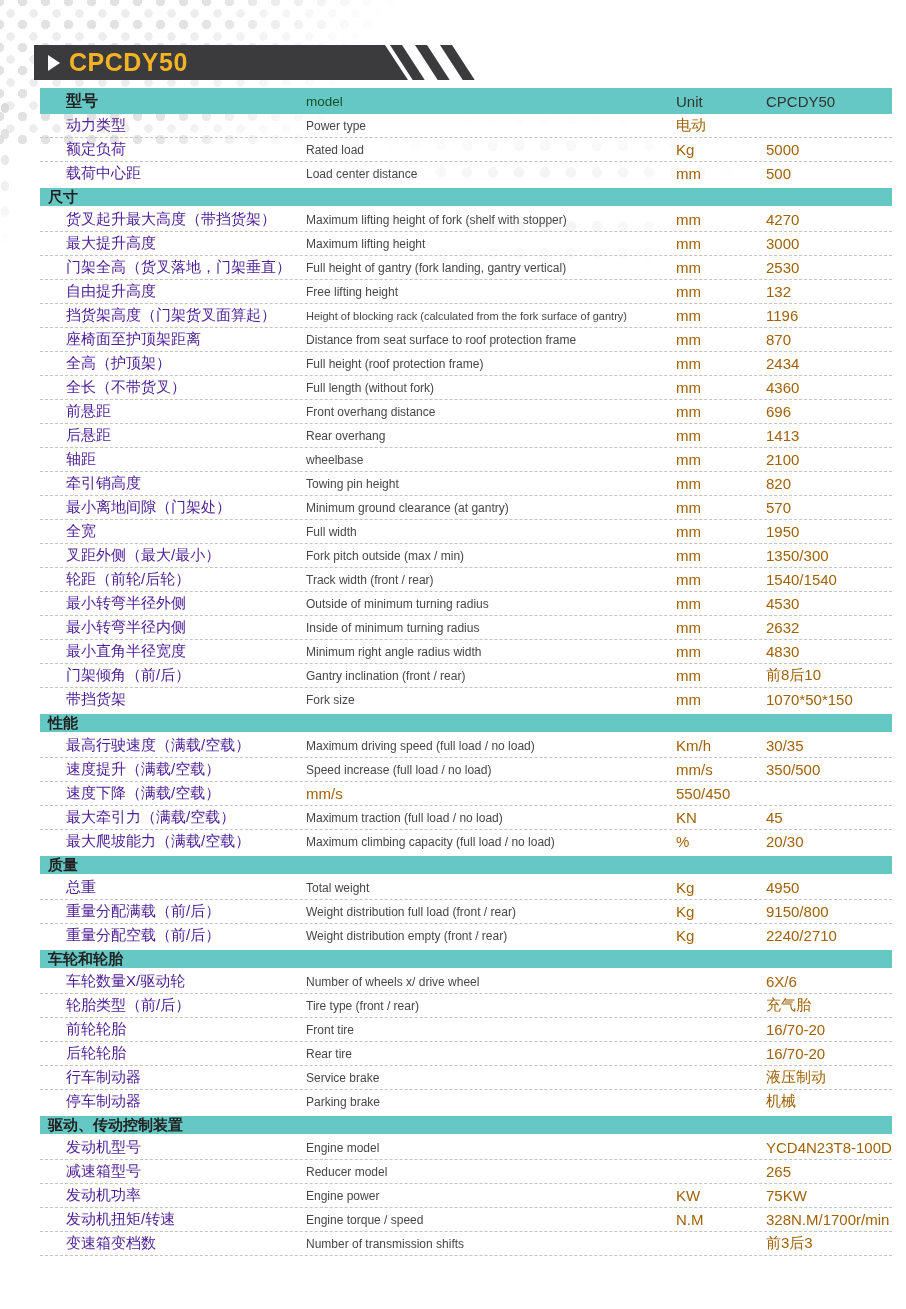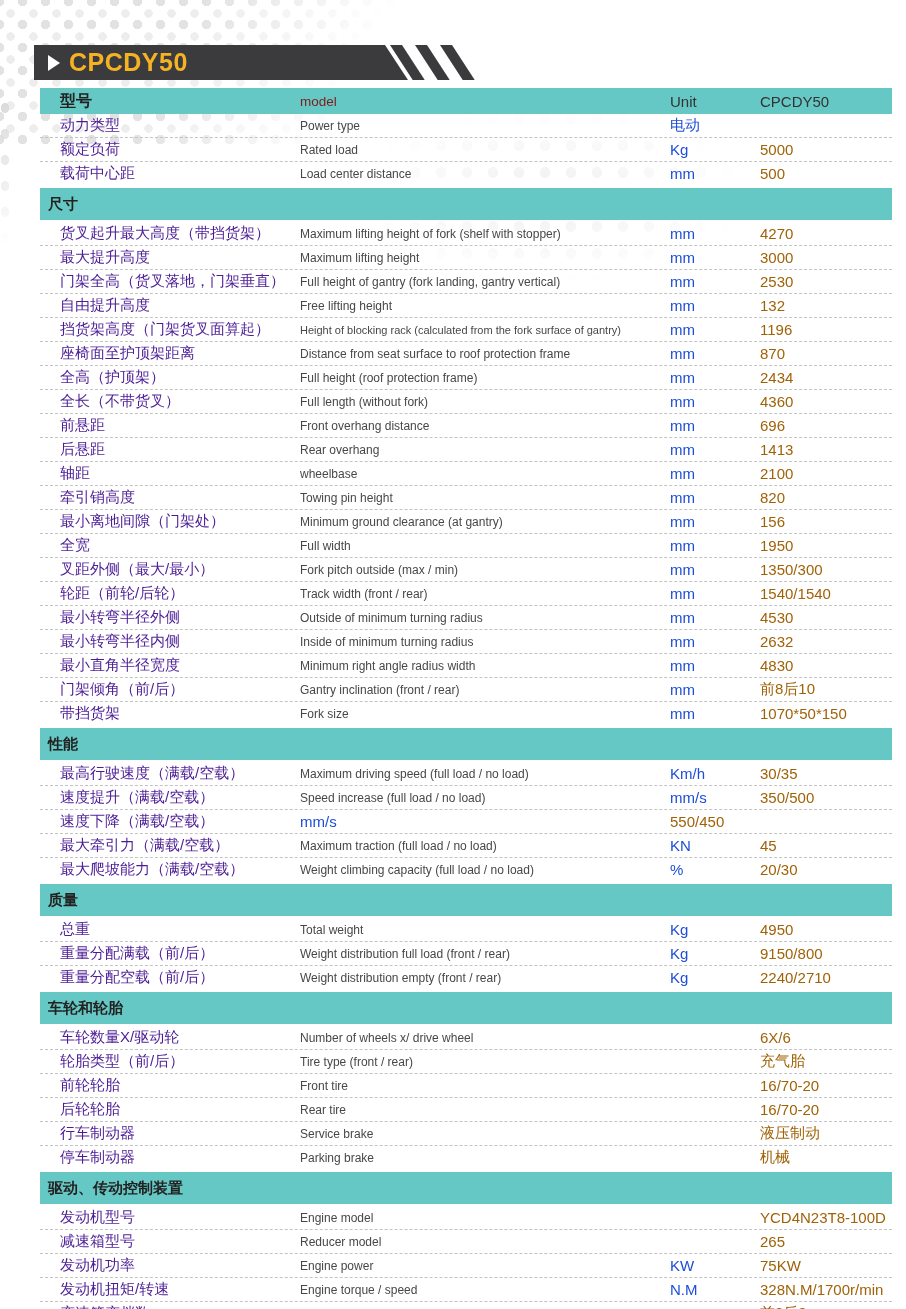--- a/index.html
+++ b/index.html
@@ -50,36 +50,36 @@
     position:absolute;top:0;width:12px;height:35px;background:#3b3b3d;
     transform:skewX(33deg);transform-origin:top left;
   }
   .stripe.s1{left:356px;}
   .stripe.s2{left:381px;}
   .stripe.s3{left:406px;}
   
   .spec-table{position:absolute;left:40px;top:88px;width:852px;}
   .grid-row{
     display:grid;grid-template-columns:240px 370px 90px 1fr;
-    align-items:center;padding-left:20px;box-sizing:border-box;
+    align-items:center;padding-left:26px;box-sizing:border-box;
   }
   .thead{height:26px;background:#66c8c4;}
   .thead .cell-cn{font-size:16px;font-weight:bold;color:#222;}
-  .thead .cell-en{font-size:13.5px;color:#7f1d1d;}
+  .thead .cell-en{font-size:13.5px;color:#14532d;}
   .thead .cell-unit,.thead .cell-val{font-size:15px;color:#333;}
   .section-bar{
-    height:32px;margin:2px 0;background:#66c8c4;display:flex;align-items:center;
+    height:18px;margin:2px 0;background:#66c8c4;display:flex;align-items:center;
     padding-left:8px;font-size:15px;font-weight:bold;color:#222;box-sizing:border-box;
   }
   .row{height:24px;border-bottom:1px dashed #c3c3c3;}
   .row.no-dash{border-bottom-color:transparent;}
   .cell-cn{font-size:15px;color:#4c1d95;white-space:nowrap;overflow:visible;}
   .cell-en{font-size:12px;color:#474747;white-space:nowrap;overflow:visible;}
   .cell-en.condensed{font-size:11px;}
-  .cell-unit{font-size:15px;color:#1d4ed8;white-space:nowrap;}
+  .cell-unit{font-size:15px;color:#a16207;white-space:nowrap;}
   .cell-val{font-size:15px;color:#a16207;white-space:nowrap;}
 </style>
 </head>
 <body>
 
 <div class="dots dots-topleft"></div>
 <div class="dots dots-left"></div>
 <div class="dots dots-mid"></div>
 
 <div class="banner">
@@ -193,21 +193,21 @@
         <div class="grid-row row">
           <span class="cell-cn">牵引销高度</span>
           <span class="cell-en">Towing pin height</span>
           <span class="cell-unit">mm</span>
           <span class="cell-val">820</span>
         </div>
         <div class="grid-row row">
           <span class="cell-cn">最小离地间隙（门架处）</span>
           <span class="cell-en">Minimum ground clearance (at gantry)</span>
           <span class="cell-unit">mm</span>
-          <span class="cell-val">156</span>
+          <span class="cell-val">570</span>
         </div>
         <div class="grid-row row">
           <span class="cell-cn">全宽</span>
           <span class="cell-en">Full width</span>
           <span class="cell-unit">mm</span>
           <span class="cell-val">1950</span>
         </div>
         <div class="grid-row row">
           <span class="cell-cn">叉距外侧（最大/最小）</span>
           <span class="cell-en">Fork pitch outside (max / min)</span>
@@ -273,21 +273,21 @@
           <span class="cell-val">550/450</span>
         </div>
         <div class="grid-row row">
           <span class="cell-cn">最大牵引力（满载/空载）</span>
           <span class="cell-en">Maximum traction (full load / no load)</span>
           <span class="cell-unit">KN</span>
           <span class="cell-val">45</span>
         </div>
         <div class="grid-row row no-dash">
           <span class="cell-cn">最大爬坡能力（满载/空载）</span>
-          <span class="cell-en">Weight climbing capacity (full load / no load)</span>
+          <span class="cell-en">Maximum climbing capacity (full load / no load)</span>
           <span class="cell-unit">%</span>
           <span class="cell-val">20/30</span>
         </div>
       </div>
       <div class="section">
         <div class="section-bar">
           <span>质量</span>
         </div>
         <div class="grid-row row">
           <span class="cell-cn">总重</span>

